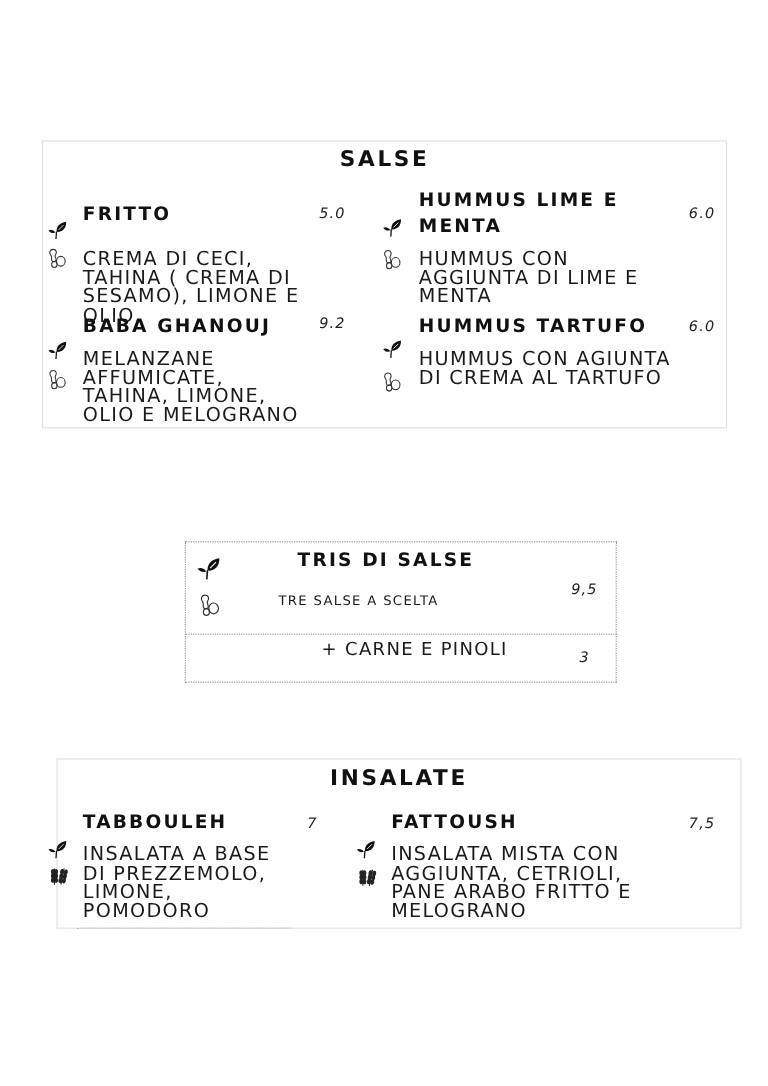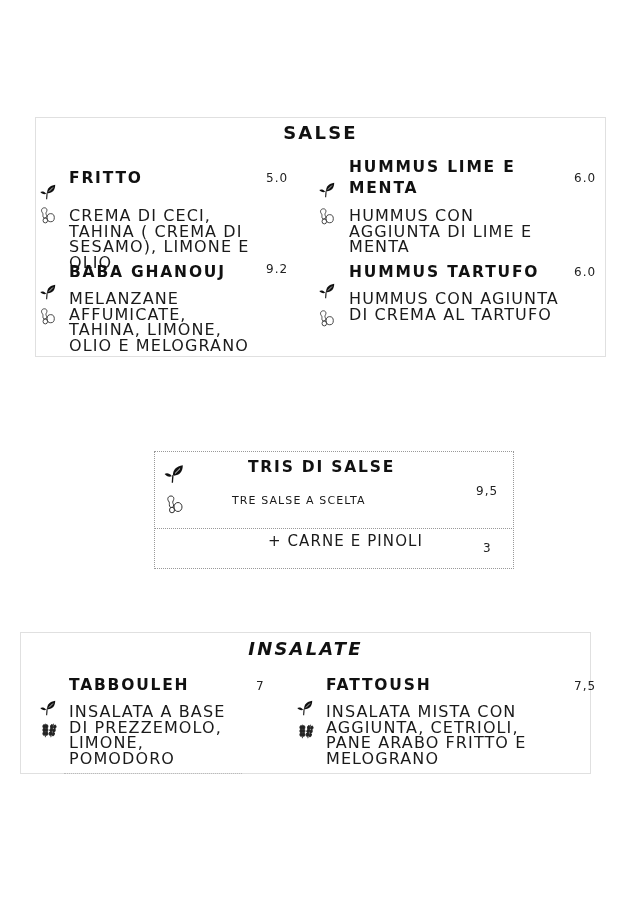--- a/index.html
+++ b/index.html
@@ -5,21 +5,21 @@
     html, body { margin: 0; padding: 0; background: #ffffff; }
     body { width: 640px; height: 905px; position: relative; overflow: hidden;
            font-family: "DejaVu Sans", sans-serif; color: #111; }
     .box { position: absolute; border: 1px solid #e0e0e0; box-sizing: border-box; }
     .section-title { position: absolute; left: 0; right: 0; text-align: center;
            font-family: "DejaVu Sans", sans-serif; font-weight: bold; font-size: 18px;
            letter-spacing: 2.2px; color: #111; }
     .dish { position: absolute; font-weight: bold; font-size: 15.5px; letter-spacing: 1.8px;
            line-height: 21px; color: #111; }
     .desc { position: absolute; font-size: 16px; letter-spacing: 1.1px; line-height: 15.5px; color: #1a1a1a; }
-    .price { position: absolute; font-size: 12px; letter-spacing: 1px; color: #222; }
+    .price { position: absolute; font-size: 12px; letter-spacing: 1px; color: #222; font-style: italic; }
     .icon { position: absolute; width: 18px; height: 18px; }
     .icon svg { width: 100%; height: 100%; display: block; }
     .dotted-box { position: absolute; border: 1px dotted #999; box-sizing: border-box; }
     .dotted-line { position: absolute; border-top: 1px dotted #999; height: 0; }
     .dotted-line-light { position: absolute; border-top: 1px dotted #bbb; height: 0; }
   </style>
 </head>
 <body>
 
 <svg width="0" height="0" style="position:absolute">
@@ -127,21 +127,21 @@
 <div class="icon" style="left:165px; top:494px; width:20px; height:20px;">
     <svg>
       <use href="#chickpea"></use>
     </svg>
   </div>
 <div class="desc" style="left:232px; top:493px; font-size:11px;">TRE SALSE A SCELTA</div>
 <div class="price" style="left:476px; top:484px;">9,5</div>
 <div class="desc" style="left:268px; top:534px; font-size:15px;">+ CARNE E PINOLI</div>
 <div class="price" style="left:483px; top:541px;">3</div>
 
-<div class="box" style="left:20px; top:632px; width:571px; height:142px;font-style:italic;">
+<div class="box" style="left:47px; top:632px; width:571px; height:142px;">
   <div class="section-title" style="top:5px;">INSALATE</div>
 </div>
 
 <div class="dish" style="left:69px; top:675px;">TABBOULEH</div>
 <div class="price" style="left:256px; top:679px;">7</div>
 <div class="icon" style="left:39px; top:699px;">
     <svg>
       <use href="#leaf"></use>
     </svg>
   </div>

